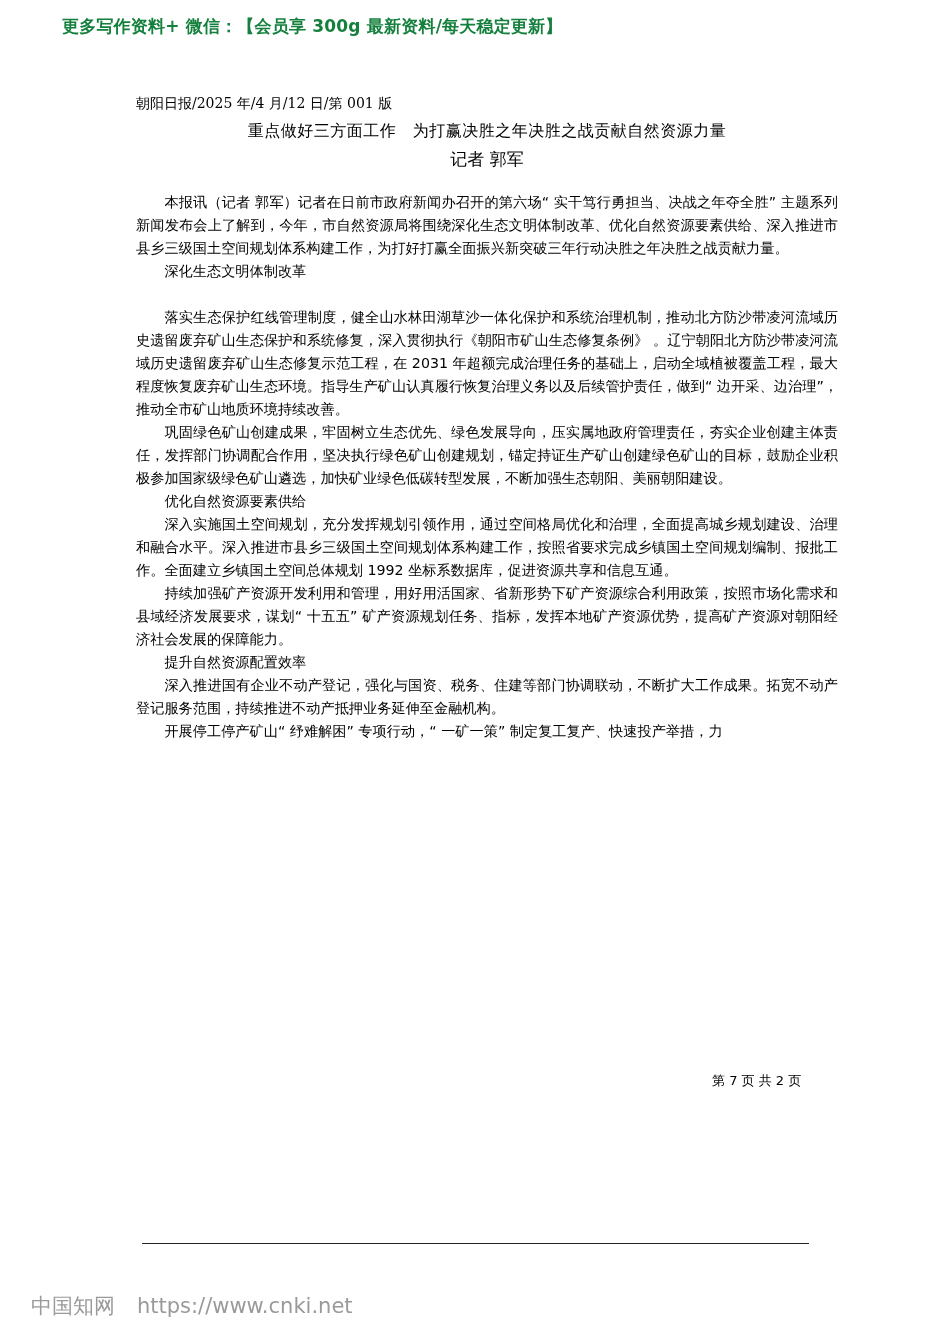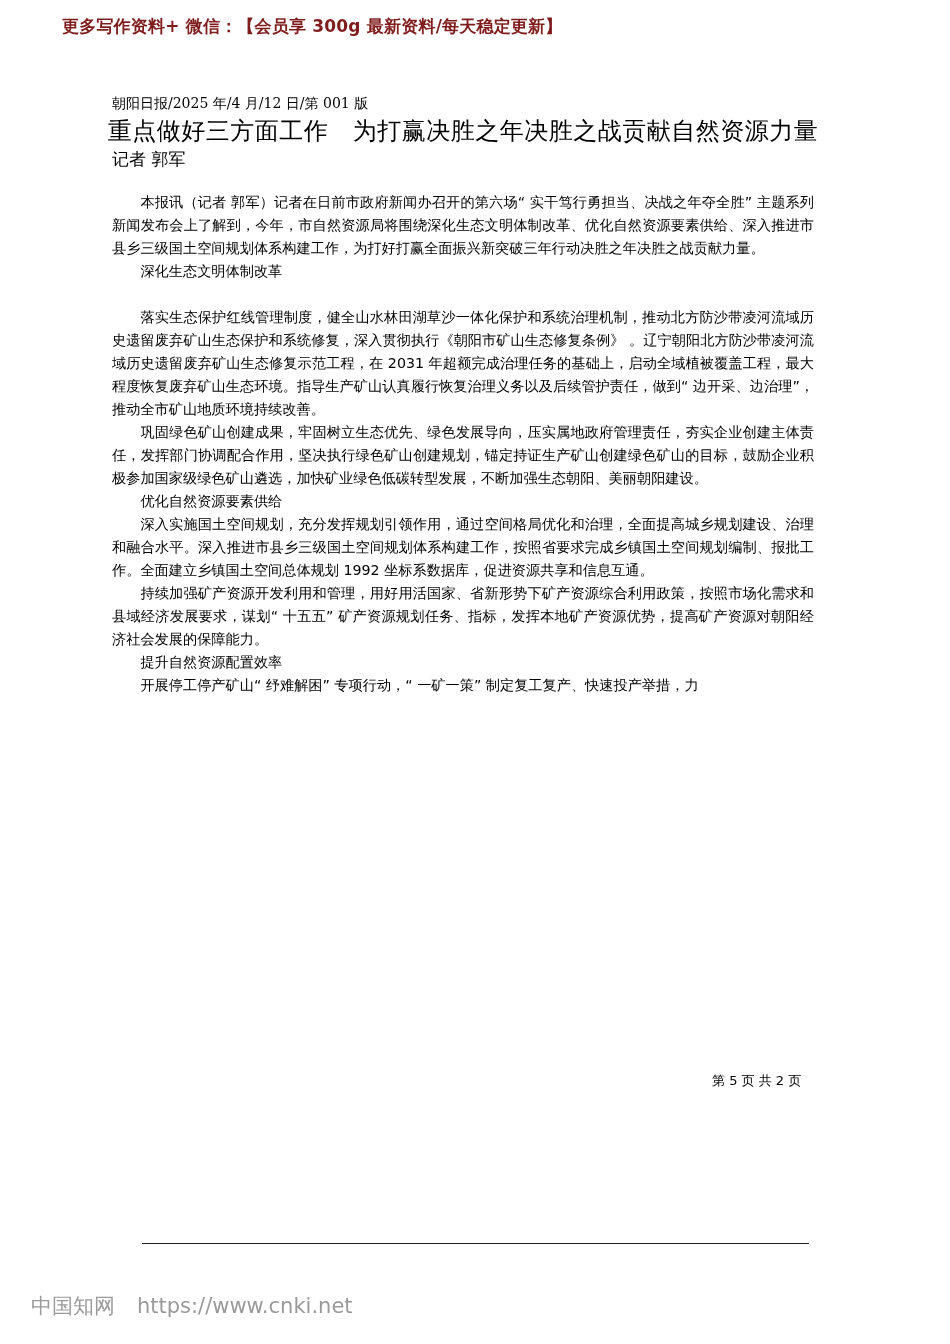--- a/index.html
+++ b/index.html
@@ -14,47 +14,48 @@
       overflow: hidden;
       font-family: "DejaVu Sans", "Liberation Sans", sans-serif;
       color: #000000;
     }
     .promo-banner {
       position: absolute;
       left: 62px;
       top: 14px;
       font-size: 17px;
       line-height: 24px;
-      color: #7f1d1d;
+      color: #15803d;
       font-weight: bold;
       white-space: nowrap;
       letter-spacing: 0.2px;
     }
     .page {
       position: absolute;
-      left: 112px;
+      left: 136px;
       top: 92px;
       width: 702px;
     }
     .source-line {
       font-family: "DejaVu Serif", "Liberation Serif", serif;
       font-size: 14px;
       line-height: 22px;
       white-space: nowrap;
     }
     .title {
-      font-size: 24px;
+      font-size: 16px;
       line-height: 30px;
       text-align: center;
       margin: 2px -12px 0 -12px;
       letter-spacing: 0.5px;
     }
     .byline {
       font-size: 17px;
       line-height: 24px;
+      text-align: center;
       margin-top: 1px;
       margin-bottom: 20px;
     }
     .body-text {
       font-size: 14.2px;
       line-height: 23px;
       text-align: justify;
     }
     .body-text p {
       margin: 0;
@@ -109,23 +110,24 @@
   <div class="body-text">
     <p>本报讯（记者 郭军）记者在日前市政府新闻办召开的第六场“ 实干笃行勇担当、决战之年夺全胜” 主题系列新闻发布会上了解到，今年，市自然资源局将围绕深化生态文明体制改革、优化自然资源要素供给、深入推进市县乡三级国土空间规划体系构建工作，为打好打赢全面振兴新突破三年行动决胜之年决胜之战贡献力量。</p>
     <p class="heading">深化生态文明体制改革</p>
     <p class="blank"></p>
     <p>落实生态保护红线管理制度，健全山水林田湖草沙一体化保护和系统治理机制，推动北方防沙带凌河流域历史遗留废弃矿山生态保护和系统修复，深入贯彻执行《朝阳市矿山生态修复条例》 。辽宁朝阳北方防沙带凌河流域历史遗留废弃矿山生态修复示范工程，在 2031 年超额完成治理任务的基础上，启动全域植被覆盖工程，最大程度恢复废弃矿山生态环境。指导生产矿山认真履行恢复治理义务以及后续管护责任，做到“ 边开采、边治理”，推动全市矿山地质环境持续改善。</p>
     <p>巩固绿色矿山创建成果，牢固树立生态优先、绿色发展导向，压实属地政府管理责任，夯实企业创建主体责任，发挥部门协调配合作用，坚决执行绿色矿山创建规划，锚定持证生产矿山创建绿色矿山的目标，鼓励企业积极参加国家级绿色矿山遴选，加快矿业绿色低碳转型发展，不断加强生态朝阳、美丽朝阳建设。</p>
     <p class="heading">优化自然资源要素供给</p>
     <p>深入实施国土空间规划，充分发挥规划引领作用，通过空间格局优化和治理，全面提高城乡规划建设、治理和融合水平。深入推进市县乡三级国土空间规划体系构建工作，按照省要求完成乡镇国土空间规划编制、报批工作。全面建立乡镇国土空间总体规划 1992 坐标系数据库，促进资源共享和信息互通。</p>
     <p>持续加强矿产资源开发利用和管理，用好用活国家、省新形势下矿产资源综合利用政策，按照市场化需求和县域经济发展要求，谋划“ 十五五” 矿产资源规划任务、指标，发挥本地矿产资源优势，提高矿产资源对朝阳经济社会发展的保障能力。</p>
     <p class="heading">提升自然资源配置效率</p>
+    <p>深入推进国有企业不动产登记，强化与国资、税务、住建等部门协调联动，不断扩大工作成果。拓宽不动产登记服务范围，持续推进不动产抵押业务延伸至金融机构。</p>
     <p>开展停工停产矿山“ 纾难解困” 专项行动，“ 一矿一策” 制定复工复产、快速投产举措，力</p>
   </div>
 </div>
 
-<div class="page-number">第 5 页 共 2 页</div>
+<div class="page-number">第 7 页 共 2 页</div>
 
 <div class="footer-rule"></div>
 
 <div class="watermark">
   <span class="wm-brand">中国知网</span><span class="wm-url">https://www.cnki.net</span>
 </div>
 
 </body></html>

